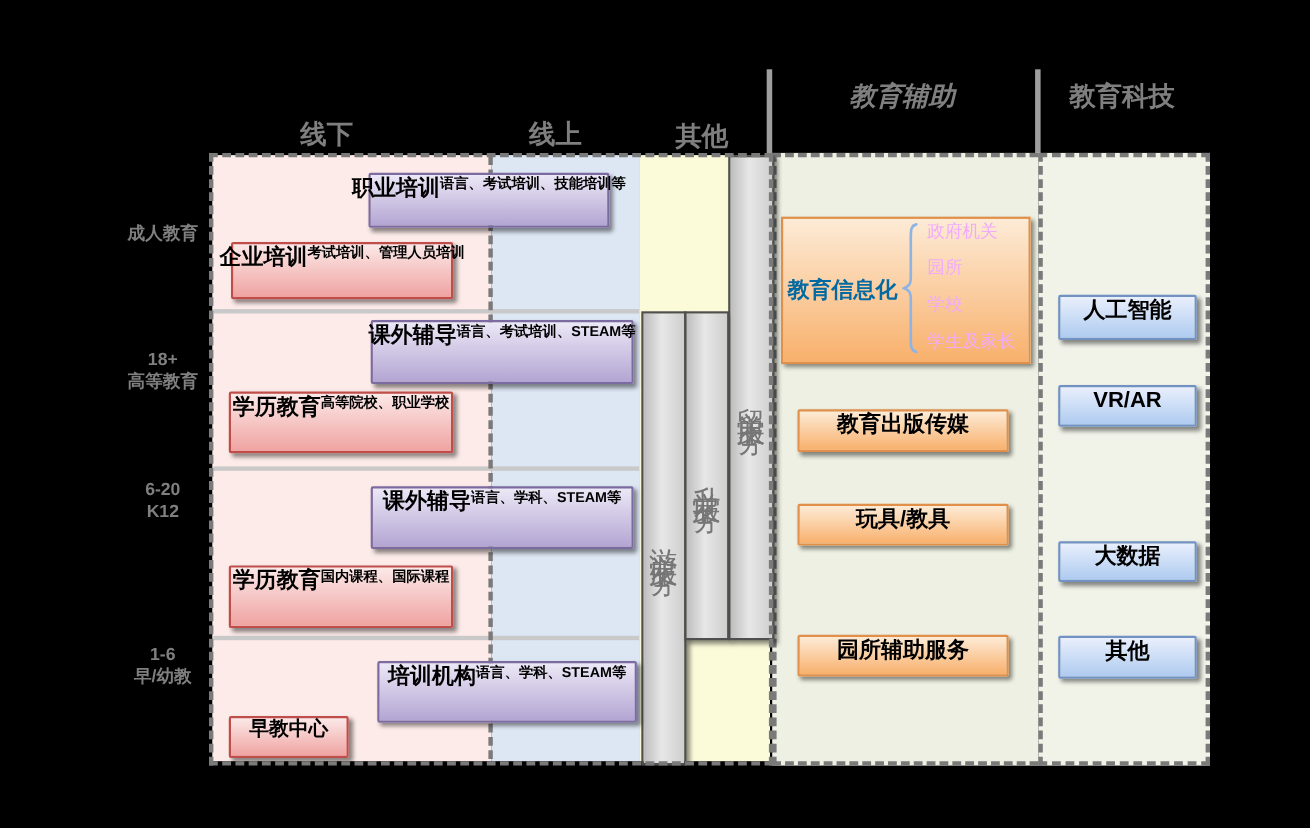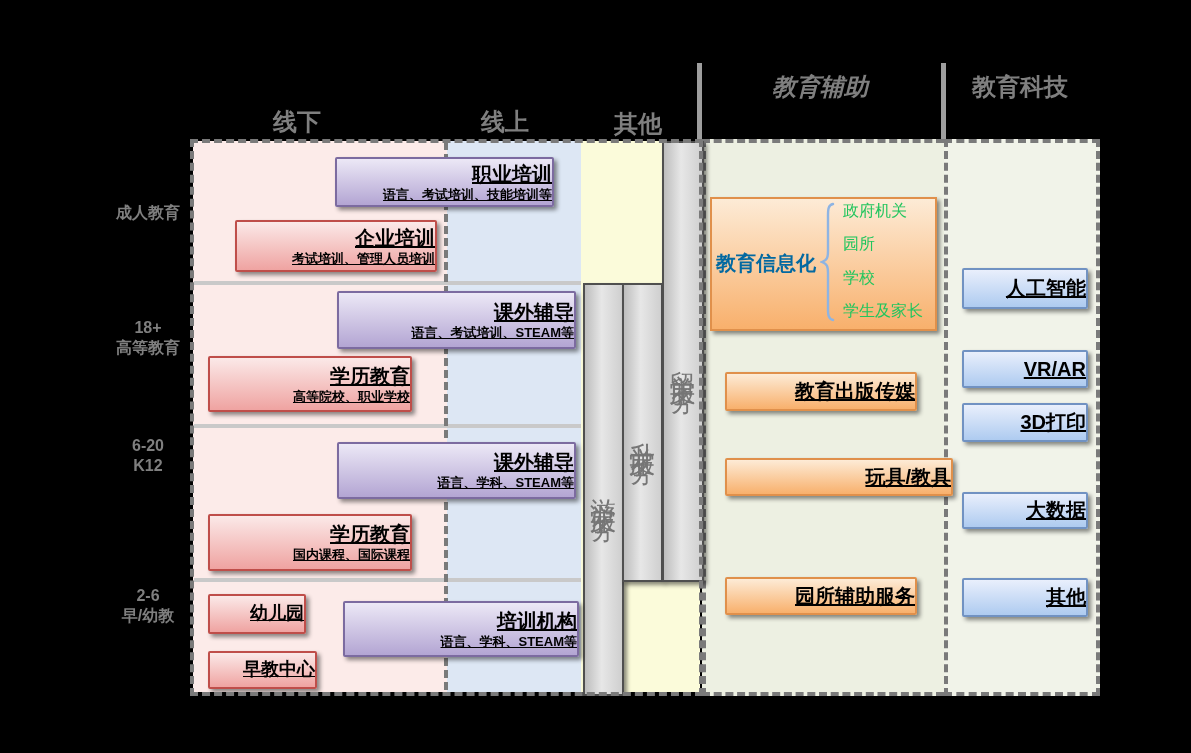--- a/index.html
+++ b/index.html
@@ -21,38 +21,38 @@
        border-left:4px dashed #7a7a7a;}
   .panel{position:absolute;top:139px;height:549px;border:4px dashed #7a7a7a;}
   .panel-main{left:190px;width:505px;background:transparent;z-index:6;}
   .panel-support{left:702px;width:238px;background:#edf0e2;border-right:none;}
   .panel-tech{left:944px;width:148px;background:#f1f3e9;}
   .bar{position:absolute;background:linear-gradient(to right,#bdbdbd,#e7e7e7 45%,#cfcfcf);
        border:2px solid #4f4f4f;display:flex;align-items:center;justify-content:center;
        box-shadow:3px 3px 4px rgba(0,0,0,0.45);z-index:4;}
   .bar-label{writing-mode:vertical-rl;text-orientation:upright;color:#767676;
        font-size:26px;letter-spacing:6px;line-height:1;}
-  .box{position:absolute;display:flex;flex-direction:column;justify-content:center;
-       align-items:flex-end;border-radius:2px;box-shadow:3px 3px 4px rgba(0,0,0,0.45);
-       z-index:5;text-align:center;text-decoration:underline;}
+  .box{position:absolute;display:flex;flex-direction:row;justify-content:center;
+       align-items:flex-start;border-radius:2px;box-shadow:3px 3px 4px rgba(0,0,0,0.45);
+       z-index:5;text-align:center;}
   .box .t{font-weight:bold;font-size:20px;color:#000;line-height:1.25;white-space:nowrap;}
   .box .s{font-weight:bold;font-size:13px;color:#000;line-height:1.2;white-space:nowrap;}
   .box .t-sm{font-weight:bold;font-size:18px;color:#000;line-height:1.1;white-space:nowrap;}
   .purple{background:linear-gradient(#ece8f6,#b3a5d3);border:2px solid #7c6ba0;}
   .pink{background:linear-gradient(#fbe9e8,#efa3a1);border:2px solid #bf4e4a;}
   .orange{background:linear-gradient(#fdebd6,#f8b06c);border:2px solid #e0904b;}
   .bluebox{background:linear-gradient(#e9effc,#aecbf0);border:2px solid #7192c2;}
   .infobox{position:absolute;left:710px;top:197px;width:223px;height:130px;
        background:linear-gradient(#fdebd6,#f8b06c);border:2px solid #e0904b;
        box-shadow:3px 3px 4px rgba(0,0,0,0.45);z-index:5;}
   .info-title{position:absolute;left:716px;top:250px;font-weight:bold;font-size:20px;
        color:#0369a1;z-index:6;white-space:nowrap;}
   .info-items{position:absolute;left:843px;top:202px;height:118px;display:flex;
        flex-direction:column;justify-content:space-between;z-index:6;}
-  .info-item{font-size:16px;color:#22c55e;line-height:18px;white-space:nowrap;}
+  .info-item{font-size:16px;color:#f0abfc;line-height:18px;white-space:nowrap;}
   .brace{position:absolute;left:820px;top:201px;z-index:6;}
 </style>
 </head>
 <body>
 
 <div id="canvas">
 
   <div class="hdr" style="left:297px;top:106px;text-align:right;">线下</div>
   <div class="hdr" style="left:505px;top:106px;">线上</div>
   <div class="hdr" style="left:638px;top:108px;">其他</div>
@@ -67,21 +67,21 @@
   </div>
   <div class="rowlab" style="left:88px;top:318px;">
     <div>18+</div>
     <div>高等教育</div>
   </div>
   <div class="rowlab" style="left:88px;top:436px;">
     <div>6-20</div>
     <div>K12</div>
   </div>
   <div class="rowlab" style="left:88px;top:586px;">
-    <div>2-6</div>
+    <div>1-6</div>
     <div>早/幼教</div>
   </div>
 
   <div class="col col-pink"></div>
   <div class="col col-blue"></div>
   <div class="col col-yellow"></div>
 
   <div class="rowsep" style="top:281px;"></div>
   <div class="rowsep" style="top:424px;"></div>
   <div class="rowsep" style="top:578px;"></div>
@@ -95,42 +95,39 @@
     <span class="bar-label">升学服务</span>
   </div>
   <div class="bar" style="left:662px;top:141px;width:38px;height:437px;">
     <span class="bar-label">留学服务</span>
   </div>
 
   <div class="box purple" style="left:335px;top:157px;width:215px;height:46px;">
     <div class="t">职业培训</div>
     <div class="s">语言、考试培训、技能培训等</div>
   </div>
-  <div class="box pink" style="left:210px;top:220px;width:198px;height:48px;margin-left:25px;">
+  <div class="box pink" style="left:210px;top:220px;width:198px;height:48px;">
     <div class="t">企业培训</div>
     <div class="s">考试培训、管理人员培训</div>
   </div>
   <div class="box purple" style="left:337px;top:291px;width:235px;height:54px;">
     <div class="t">课外辅导</div>
     <div class="s">语言、考试培训、STEAM等</div>
   </div>
   <div class="box pink" style="left:208px;top:356px;width:200px;height:52px;">
     <div class="t">学历教育</div>
     <div class="s">高等院校、职业学校</div>
   </div>
   <div class="box purple" style="left:337px;top:442px;width:235px;height:53px;">
     <div class="t">课外辅导</div>
     <div class="s">语言、学科、STEAM等</div>
   </div>
   <div class="box pink" style="left:208px;top:514px;width:200px;height:53px;">
     <div class="t">学历教育</div>
     <div class="s">国内课程、国际课程</div>
-  </div>
-  <div class="box pink" style="left:208px;top:594px;width:94px;height:36px;">
-    <div class="t-sm">幼儿园</div>
   </div>
   <div class="box purple" style="left:343px;top:601px;width:232px;height:52px;">
     <div class="t">培训机构</div>
     <div class="s">语言、学科、STEAM等</div>
   </div>
   <div class="box pink" style="left:208px;top:651px;width:105px;height:34px;">
     <div class="t-sm">早教中心</div>
   </div>
 
   <div class="panel panel-main"></div>
@@ -145,38 +142,35 @@
   <div class="info-items">
     <div class="info-item">政府机关</div>
     <div class="info-item">园所</div>
     <div class="info-item">学校</div>
     <div class="info-item">学生及家长</div>
   </div>
 
   <div class="box orange" style="left:725px;top:372px;width:188px;height:35px;">
     <div class="t">教育出版传媒</div>
   </div>
-  <div class="box orange" style="left:725px;top:458px;width:188px;height:34px;padding-left:36px;">
+  <div class="box orange" style="left:725px;top:458px;width:188px;height:34px;">
     <div class="t">玩具/教具</div>
   </div>
   <div class="box orange" style="left:725px;top:577px;width:188px;height:34px;">
     <div class="t">园所辅助服务</div>
   </div>
 
   <div class="panel panel-tech"></div>
 
   <div class="box bluebox" style="left:962px;top:228px;width:122px;height:37px;margin-top:40px;">
     <div class="t">人工智能</div>
   </div>
   <div class="box bluebox" style="left:962px;top:317px;width:122px;height:34px;margin-top:33px;">
     <div class="t">VR/AR</div>
   </div>
-  <div class="box bluebox" style="left:962px;top:403px;width:122px;height:35px;">
-    <div class="t">3D打印</div>
-  </div>
   <div class="box bluebox" style="left:962px;top:492px;width:122px;height:33px;">
     <div class="t">大数据</div>
   </div>
   <div class="box bluebox" style="left:962px;top:578px;width:122px;height:35px;">
     <div class="t">其他</div>
   </div>
 
 </div>
 
 </body></html>

